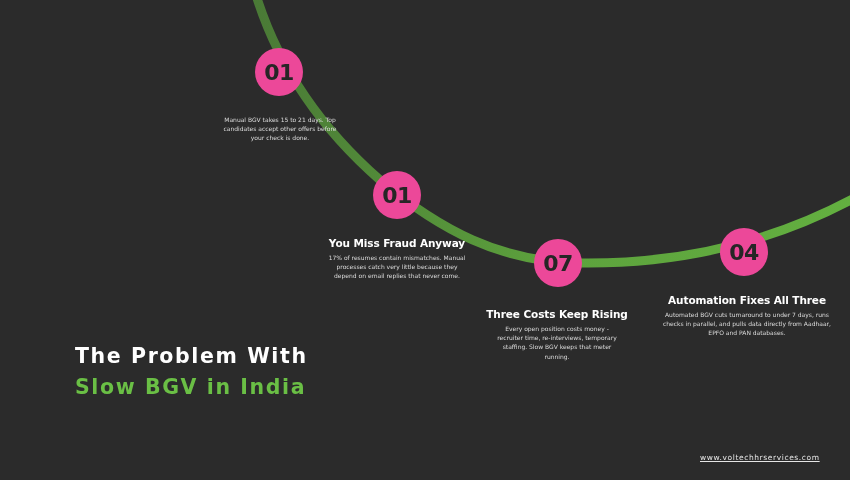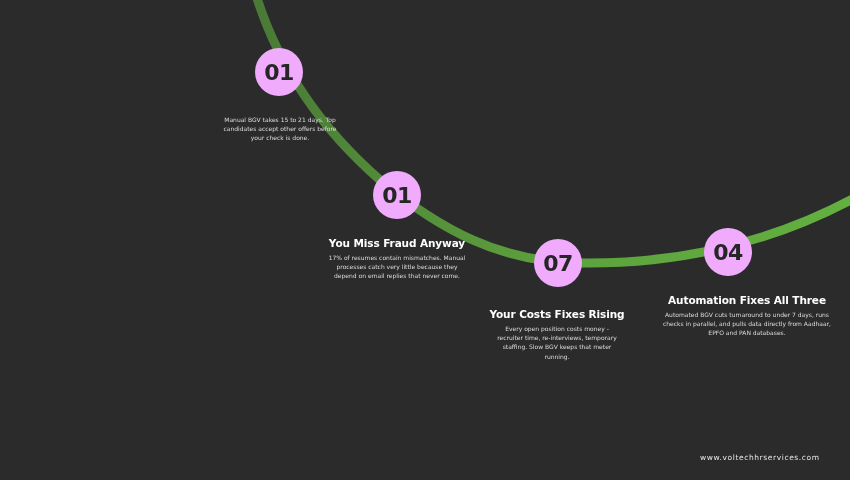--- a/index.html
+++ b/index.html
@@ -5,36 +5,36 @@
   html, body { margin: 0; padding: 0; }
   body {
     width: 850px; height: 480px; overflow: hidden;
     background: #2b2b2b;
     font-family: "DejaVu Sans", "Liberation Sans", sans-serif;
     position: relative;
   }
   .curve { position: absolute; left: 0; top: 0; width: 850px; height: 480px; }
   .step-circle {
     position: absolute; width: 48px; height: 48px; border-radius: 50%;
-    background: #f0abfc; color: #262626;
+    background: #ec4899; color: #262626;
     display: flex; align-items: center; justify-content: center;
     font-weight: bold; font-size: 22px; letter-spacing: -0.5px;
   }
   .step-text { position: absolute; text-align: center; color: #ffffff; }
   .step-title { font-weight: bold; font-size: 10.5px; letter-spacing: -0.1px; margin-bottom: 4px; white-space: nowrap; }
   .step-desc { font-size: 6px; line-height: 9.2px; color: #dcdcdc; }
   .headline {
     position: absolute; left: 75px; top: 341px;
     font-weight: bold; font-size: 20.5px; letter-spacing: 1.6px; line-height: 31px;
   }
   .headline .l1 { color: #ffffff; }
   .headline .l2 { color: #6abf45; }
   .footer-url {
     position: absolute; left: 700px; top: 453px;
-    font-size: 7.5px; letter-spacing: 0.6px; color: #e6e6e6;
+    font-size: 7.5px; letter-spacing: 0.6px; color: #e6e6e6; text-decoration: underline;
   }
 </style>
 </head>
 <body>
 
 <svg class="curve" viewBox="0 0 850 480">
   <defs>
     <linearGradient id="cg" x1="0" y1="0" x2="1" y2="0">
       <stop offset="0" stop-color="#4a7a36"></stop>
       <stop offset="0.5" stop-color="#5da23d"></stop>
@@ -50,26 +50,28 @@
 </div>
 
 <div class="step-circle" style="left:373px; top:171px;">01</div>
 <div class="step-text" style="left:322px; top:237px; width:150px;">
   <div class="step-title">You Miss Fraud Anyway</div>
   <div class="step-desc" style="padding:0 6px;">17% of resumes contain mismatches. Manual processes catch very little because they depend on email replies that never come.</div>
 </div>
 
 <div class="step-circle" style="left:534px; top:239px;">07</div>
 <div class="step-text" style="left:482px; top:308px; width:150px;">
-  <div class="step-title">Your Costs Fixes Rising</div>
+  <div class="step-title">Three Costs Keep Rising</div>
   <div class="step-desc" style="padding:0 10px;">Every open position costs money - recruiter time, re-interviews, temporary staffing. Slow BGV keeps that meter running.</div>
 </div>
 
-<div class="step-circle" style="left:704px; top:228px;">04</div>
+<div class="step-circle" style="left:720px; top:228px;">04</div>
 <div class="step-text" style="left:662px; top:294px; width:170px;">
   <div class="step-title">Automation Fixes All Three</div>
   <div class="step-desc">Automated BGV cuts turnaround to under 7 days, runs checks in parallel, and pulls data directly from Aadhaar, EPFO and PAN databases.</div>
 </div>
 
 <div class="headline">
+  <div class="l1">The Problem With</div>
+  <div class="l2">Slow BGV in India</div>
 </div>
 
 <div class="footer-url">www.voltechhrservices.com</div>
 
 </body></html>

